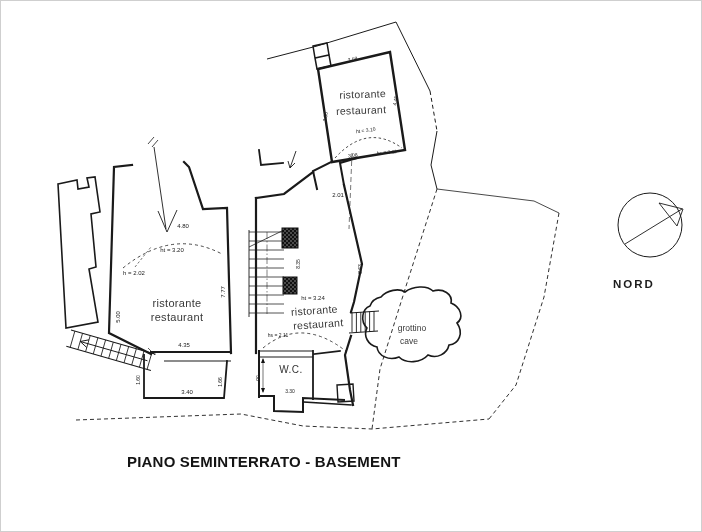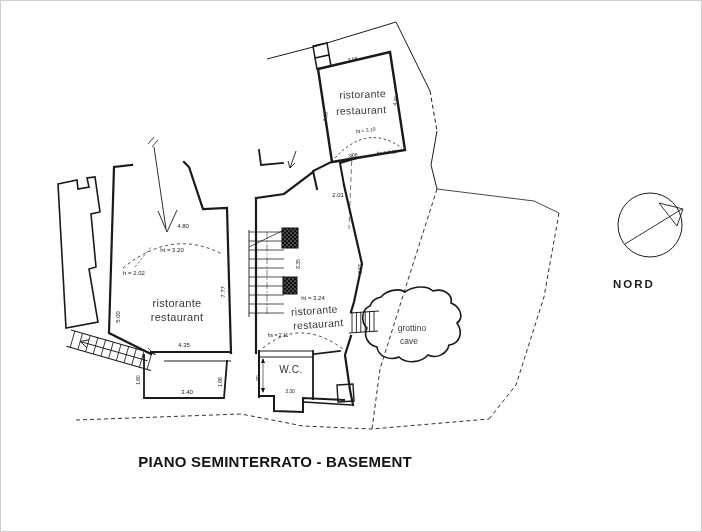--- a/index.html
+++ b/index.html
@@ -11,21 +11,21 @@
   svg{position:absolute;left:0;top:0;}
   svg text{fill:#2b2b2b;font-family:"Liberation Sans",sans-serif;}
   .dim{font-size:6px;fill:#222;}
   .dimsm{font-size:5px;fill:#222;}
   .room{font-size:11px;fill:#383838;letter-spacing:.3px;}
   .roomsm{font-size:10.5px;fill:#383838;letter-spacing:.3px;}
   .grot{font-size:8.5px;fill:#383838;}
   .wc{font-size:10px;fill:#333;letter-spacing:.5px;}
   .nord{font-size:11.5px;font-weight:600;letter-spacing:2px;fill:#1c1c1c;}
   .title{
-    position:absolute;left:104px;top:452px;width:340px;text-align:center;
+    position:absolute;left:126px;top:452px;width:340px;
     font-size:15px;font-weight:bold;color:#141414;letter-spacing:.2px;
   }
   .wall{stroke:#1a1a1a;fill:none;stroke-linejoin:miter;stroke-linecap:square;}
   .thin{stroke:#1a1a1a;fill:none;}
 </style>
 </head>
 <body>
 
 <div class="sheet">
 

